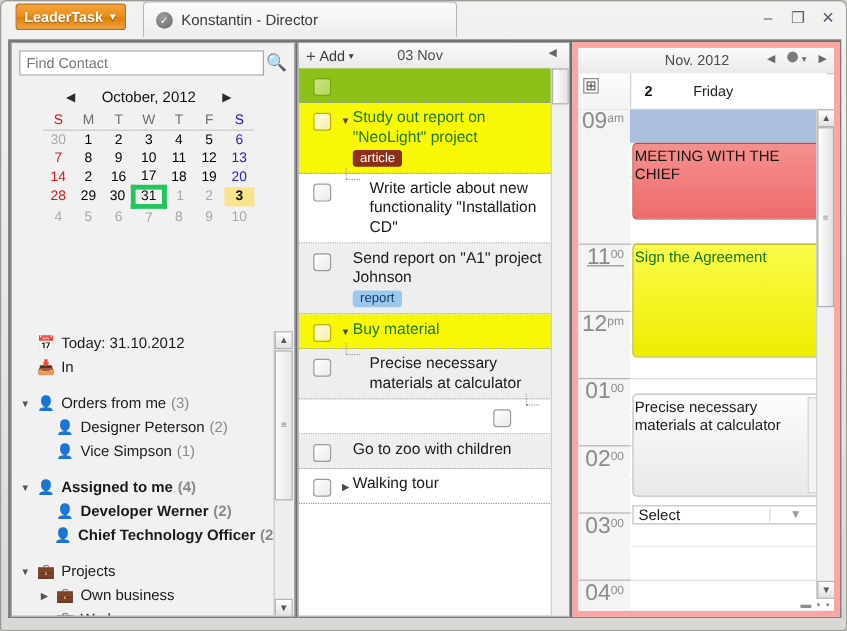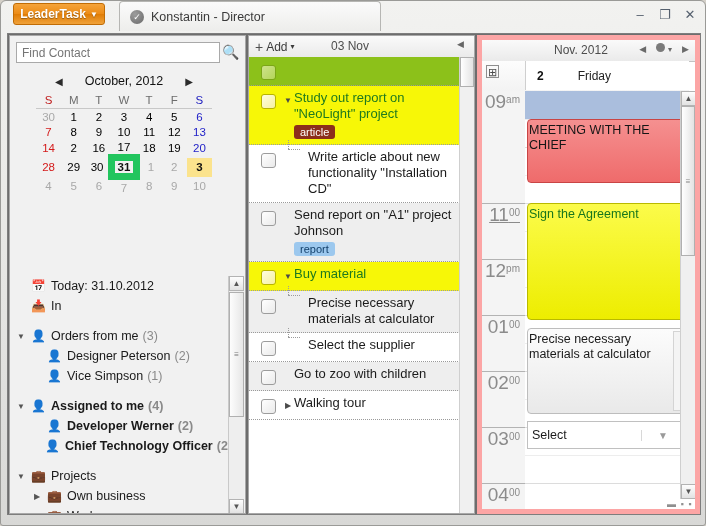--- a/index.html
+++ b/index.html
@@ -77,21 +77,21 @@
   .mc-grid td,.mc-grid th{
     width:14.2%;height:15px;text-align:center;font-size:11.5px;
     font-weight:normal;padding:0;
   }
   .mc-grid th{color:#6d6d6d;border-bottom:1px solid #c8c8c8;height:16px;}
   .mc-grid th.sun{color:#c02020;}
   .mc-grid th.sat{color:#2020c0;}
   td.sun{color:#d41a1a;}
   td.sat{color:#2323c8;}
   td.oth{color:#a8a8a8;}
-  td.today{border:7px solid #22c55e;box-sizing:border-box;font-weight:bold;color:#111;}
+  td.today{border:4px solid #22c55e;box-sizing:border-box;font-weight:normal;color:#111;}
   td.sel{background:#fbe38d;font-weight:bold;color:#111;}
 
   
   .tree{position:absolute;left:6px;top:240px;width:216px;font-size:12.5px;color:#1a1a1a;}
   .tnode{display:flex;align-items:center;height:20px;gap:4px;white-space:nowrap;}
   .tnode .exp{width:10px;font-size:8px;color:#555;text-align:center;}
   .tnode .ico{width:17px;height:16px;text-align:center;line-height:16px;font-size:12px;}
   .tnode .cnt{color:#8a8a8a;}
   .bold{font-weight:bold;}
   .ind1{padding-left:16px;}
@@ -208,21 +208,21 @@
   .halfline{position:absolute;left:0;right:0;border-top:1px solid #ededed;}
   .hourline{position:absolute;left:0;right:0;border-top:1px solid #dcdcdc;}
   .busy{position:absolute;left:0;right:1px;background:#aabedd;}
   .ev{position:absolute;left:2px;right:4px;border-radius:4px;box-sizing:border-box;
     padding:3px 1px;font-size:12.5px;line-height:15px;overflow:hidden;}
   .ev.red{background:linear-gradient(to bottom,#f59090,#ef6b6b);border:1px solid #c94545;color:#161616;}
   .ev.yellow{background:linear-gradient(to bottom,#fbfb4a,#eded00);border:1px solid #b9b900;color:#17761c;}
   .ev.grey{background:linear-gradient(to bottom,#fcfcfc,#e9e9e9);border:1px solid #bdbdbd;color:#1b1b1b;}
   .ev-scroll{position:absolute;right:2px;top:2px;bottom:2px;width:9px;background:#f4f4f4;
     border:1px solid #d4d4d4;box-sizing:border-box;}
-  .sel-row{position:absolute;left:2px;right:4px;height:28px;background:#fff;
+  .sel-row{position:absolute;left:2px;right:4px;height:16px;background:#fff;
     border:1px solid #c0c0c0;box-sizing:border-box;display:flex;align-items:center;gap:44px;}
   .sel-label{font-size:12.5px;color:#1b1b1b;padding-left:4px;flex:1;}
   .sel-arrow{width:42px;text-align:center;color:#9a9a9a;font-size:10px;
     border-left:1px solid #d8d8d8;}
   .rscroll{
     position:absolute;right:0;top:51px;width:14px;bottom:10px;background:#f0f0f0;
     border-left:1px solid #cfcfcf;
   }
   .rthumb{
     position:absolute;left:0;top:15px;width:14px;height:150px;
@@ -449,23 +449,20 @@
           <div class="task grey">
             <div class="cb"></div>
             <div class="subind"></div>
             <div class="tw">
               <div class="ttext">Precise necessary materials at calculator</div>
             </div>
           </div>
           <div class="task white">
             <div class="cb"></div>
             <div class="subind"></div>
-            <div class="tw">
-              <div class="ttext">Select the supplier</div>
-            </div>
           </div>
           <div class="task grey">
             <div class="cb"></div>
             <div class="twist"></div>
             <div class="tw">
               <div class="ttext">Go to zoo with children</div>
             </div>
           </div>
           <div class="task white">
             <div class="cb"></div>
@@ -522,21 +519,21 @@
             <div class="hourline" style="top: 280px;"></div>
             <div class="halfline" style="top: 308px;"></div>
             <div class="hourline" style="top: 336px;"></div>
             <div class="halfline" style="top: 364px;"></div>
             <div class="hourline" style="top: 392px;"></div>
             <div class="halfline" style="top: 420px;"></div>
             <div class="busy" style="top: 0px; height: 28px;"></div>
             <div class="ev red" style="top: 28px; height: 64px;">
               <div>MEETING WITH THE CHIEF</div>
             </div>
-            <div class="ev yellow" style="top: 112px; height: 117px;">
+            <div class="ev yellow" style="top: 112px; height: 95px;">
               <div>Sign the Agreement</div>
             </div>
             <div class="ev grey" style="top: 237px; height: 86px;">
               <div>Precise necessary materials at calculator</div>
               <div class="ev-scroll"></div>
             </div>
             <div class="sel-row" style="top: 330px;">
               <div class="sel-label">Select</div>
               <div class="sel-arrow">▼</div>
             </div>

